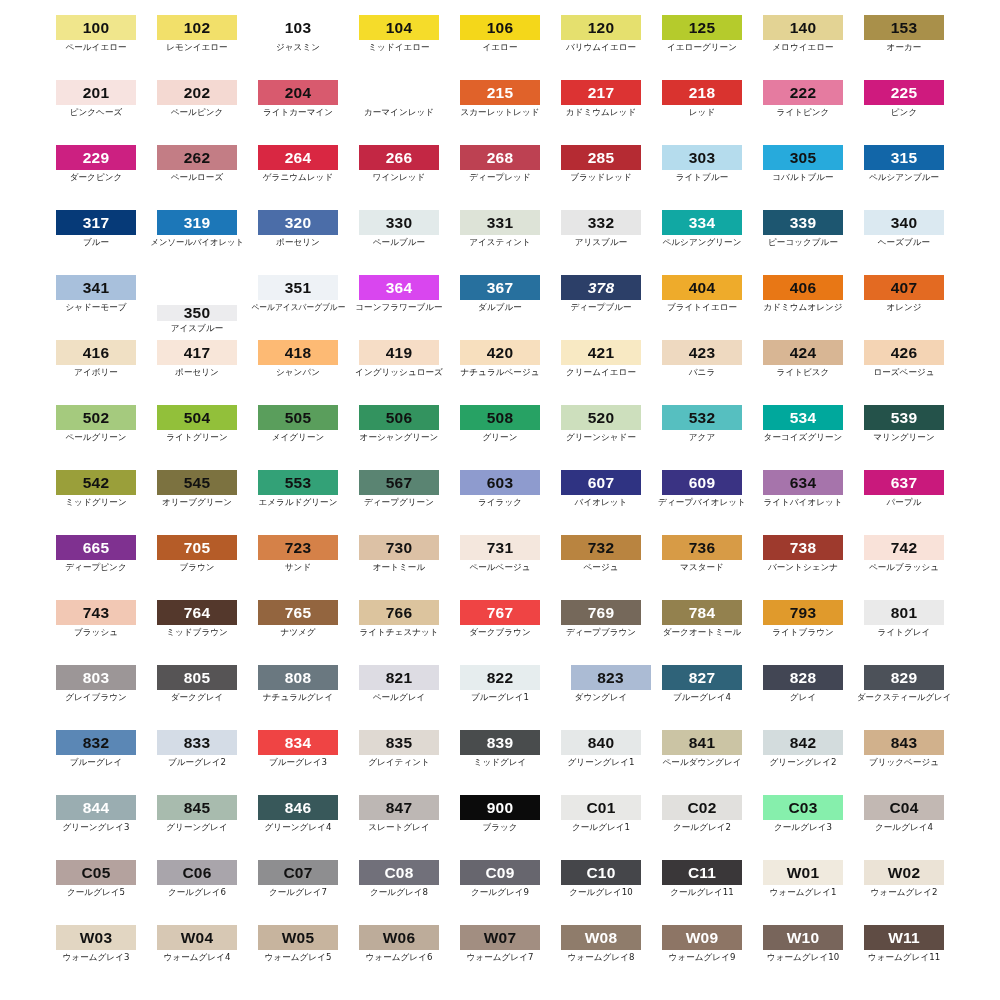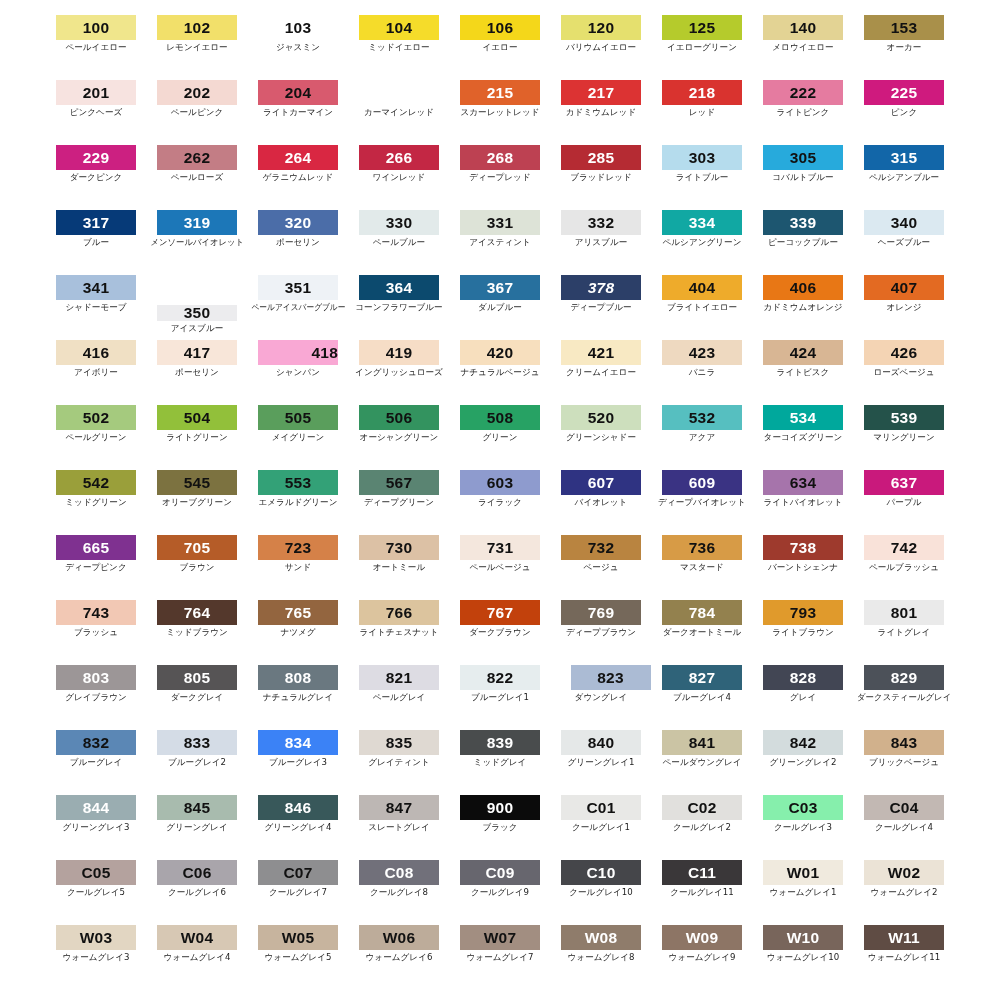--- a/index.html
+++ b/index.html
@@ -310,21 +310,21 @@
         </div>
         <div class="name">アイスブルー</div>
       </div>
       <div class="cell">
         <div class="swatch" style="background: rgb(238, 242, 246);">
           <span class="code dark">351</span>
         </div>
         <div class="name" style="transform: scaleX(0.895238);">ペールアイスバーグブルー</div>
       </div>
       <div class="cell">
-        <div class="swatch" style="background: #0c4a6e;">
+        <div class="swatch" style="background: #d946ef;">
           <span class="code light">364</span>
         </div>
         <div class="name">コーンフラワーブルー</div>
       </div>
       <div class="cell">
         <div class="swatch" style="background: rgb(39, 112, 158);">
           <span class="code light">367</span>
         </div>
         <div class="name">ダルブルー</div>
       </div>
@@ -358,21 +358,21 @@
         </div>
         <div class="name">アイボリー</div>
       </div>
       <div class="cell">
         <div class="swatch" style="background: rgb(248, 230, 217);">
           <span class="code dark">417</span>
         </div>
         <div class="name">ポーセリン</div>
       </div>
       <div class="cell">
-        <div class="swatch" style="background: #f9a8d4; justify-content: flex-end;">
+        <div class="swatch" style="background: #fdba74;">
           <span class="code dark">418</span>
         </div>
         <div class="name">シャンパン</div>
       </div>
       <div class="cell">
         <div class="swatch" style="background: rgb(246, 221, 198);">
           <span class="code dark">419</span>
         </div>
         <div class="name">イングリッシュローズ</div>
       </div>
@@ -586,21 +586,21 @@
         </div>
         <div class="name">ナツメグ</div>
       </div>
       <div class="cell">
         <div class="swatch" style="background: rgb(220, 196, 158);">
           <span class="code dark">766</span>
         </div>
         <div class="name">ライトチェスナット</div>
       </div>
       <div class="cell">
-        <div class="swatch" style="background: #c2410c;">
+        <div class="swatch" style="background: #ef4444;">
           <span class="code light">767</span>
         </div>
         <div class="name">ダークブラウン</div>
       </div>
       <div class="cell">
         <div class="swatch" style="background: rgb(117, 104, 90);">
           <span class="code light">769</span>
         </div>
         <div class="name">ディープブラウン</div>
       </div>
@@ -682,21 +682,21 @@
         </div>
         <div class="name">ブルーグレイ</div>
       </div>
       <div class="cell">
         <div class="swatch" style="background: rgb(212, 220, 230);">
           <span class="code dark">833</span>
         </div>
         <div class="name">ブルーグレイ2</div>
       </div>
       <div class="cell">
-        <div class="swatch" style="background: #3b82f6;">
+        <div class="swatch" style="background: #ef4444;">
           <span class="code light">834</span>
         </div>
         <div class="name">ブルーグレイ3</div>
       </div>
       <div class="cell">
         <div class="swatch" style="background: rgb(223, 217, 210);">
           <span class="code dark">835</span>
         </div>
         <div class="name">グレイティント</div>
       </div>

